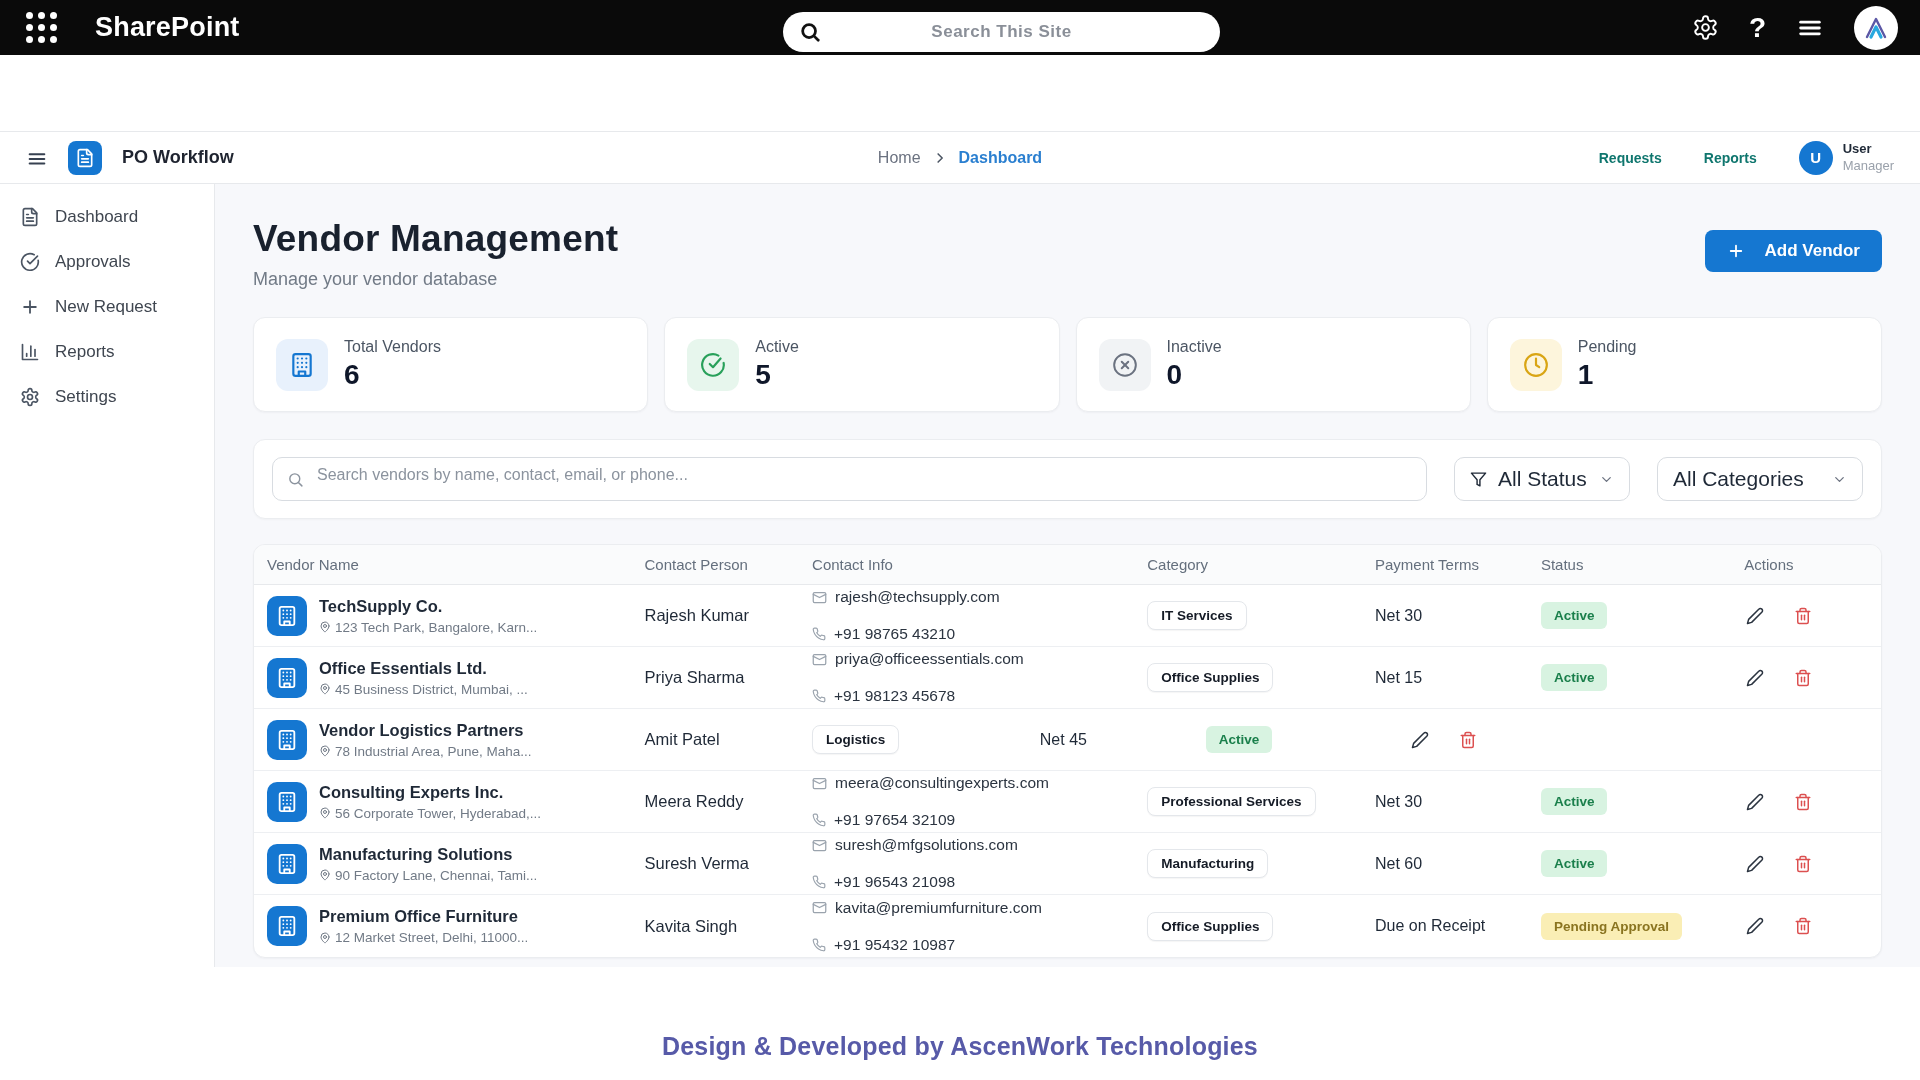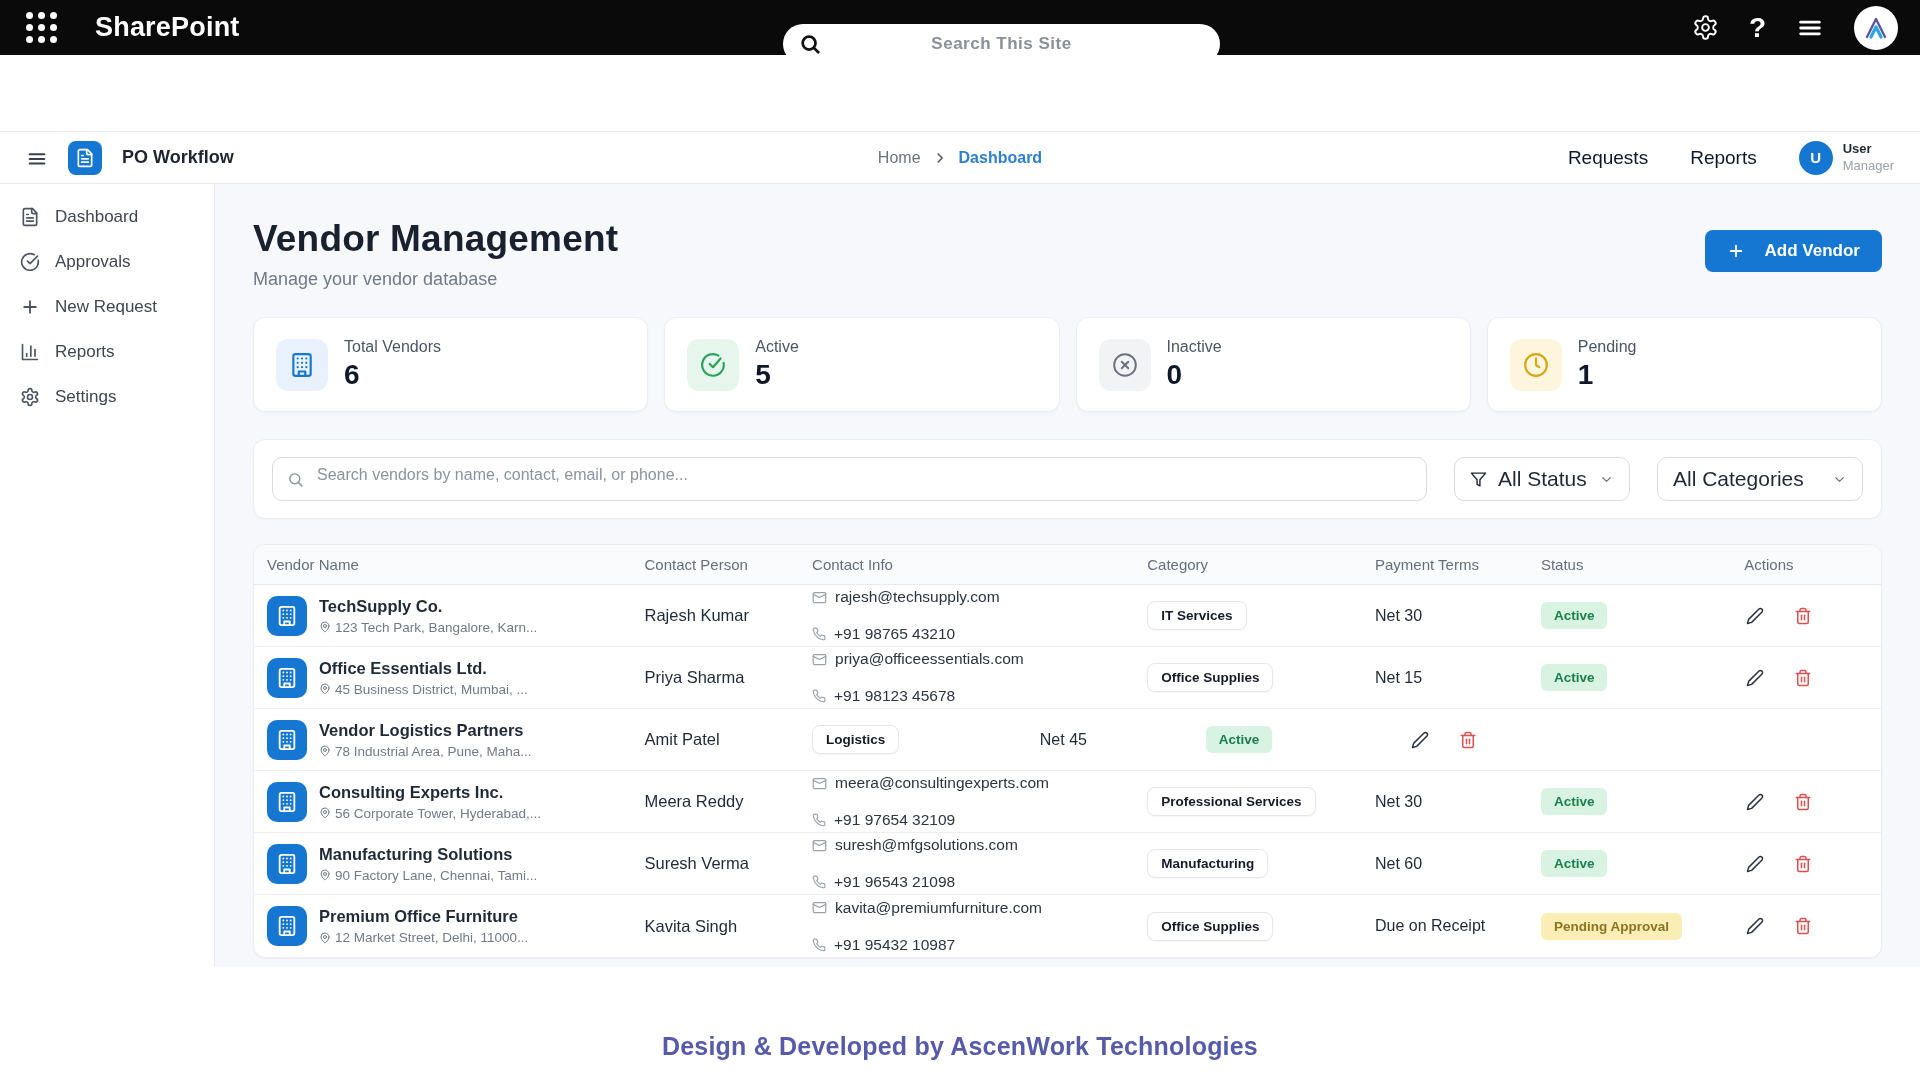--- a/index.html
+++ b/index.html
@@ -7,21 +7,21 @@
               font-family:"Liberation Sans", sans-serif; }
   svg { display:block; }
   button { border:none; background:none; cursor:pointer; font-family:inherit; }
 
   
   .topbar { height:55px; background:#0a0a0a; display:flex; align-items:center;
             padding:0 26px; position:relative; color:#fff; }
   .waffle { display:grid; grid-template-columns:repeat(3,7px); gap:5px; cursor:pointer; }
   .waffle i { width:7px; height:7px; background:#fff; border-radius:50%; }
   .brand { margin-left:38px; font-size:27px; font-weight:700; letter-spacing:.2px; }
-  .top-search { position:absolute; left:783px; top:24px; width:437px; height:40px;
+  .top-search { position:absolute; left:783px; top:12px; width:437px; height:40px;
                 background:#fff; border-radius:21px; display:flex; align-items:center; }
   .top-search .mag { position:absolute; left:16px; }
   .top-search input { width:100%; height:100%; border:none; outline:none; background:transparent;
                       border-radius:21px; text-align:center; font-size:17px; font-weight:700;
                       color:#333; letter-spacing:.5px; }
   .top-search input::placeholder { color:#8a8f98; font-weight:700; }
   .top-right { position:absolute; right:22px; top:0; height:55px; display:flex;
                align-items:center; gap:30px; }
   .help-glyph { font-size:28px; font-weight:600; color:#fff; line-height:1; cursor:pointer; }
   .avatar-logo { width:44px; height:44px; border-radius:50%; background:#fff;
@@ -36,21 +36,21 @@
             padding:0 26px; position:relative; }
   .appbar-left { display:flex; align-items:center; gap:20px; }
   .app-icon { width:34px; height:34px; border-radius:8px; background:#1577d1;
               display:flex; align-items:center; justify-content:center; }
   .app-name { font-size:18px; font-weight:700; color:#1f2430; }
   .breadcrumb { position:absolute; left:50%; transform:translateX(-50%);
                 display:flex; align-items:center; gap:12px; font-size:16px; }
   .crumb-home { color:#6b7280; cursor:pointer; }
   .crumb-cur { color:#2a7fd0; font-weight:600; cursor:pointer; }
   .appbar-right { margin-left:auto; display:flex; align-items:center; gap:42px; }
-  .appbar-link { font-size:19px; font-weight:400; color:#0f172a; cursor:pointer; }
+  .appbar-link { font-size:14px; font-weight:700; color:#0f766e; cursor:pointer; }
   .user-chip { display:flex; align-items:center; gap:10px; cursor:pointer; }
   .user-avatar { width:34px; height:34px; border-radius:50%; background:#1577d1; color:#fff;
                  font-size:15px; font-weight:700; display:flex; align-items:center; justify-content:center; }
   .user-name { font-size:13px; font-weight:700; color:#1f2937; line-height:1.25; }
   .user-role { font-size:13px; color:#9aa1ab; line-height:1.25; }
 
   
   .main { display:flex; height:783px; background:#f7f8fb; }
   .sidebar { width:215px; background:#fff; border-right:1px solid #e7e9ec; padding-top:10px; }
   .side-item { display:flex; align-items:center; gap:15px; padding:12px 20px; height:45px;

